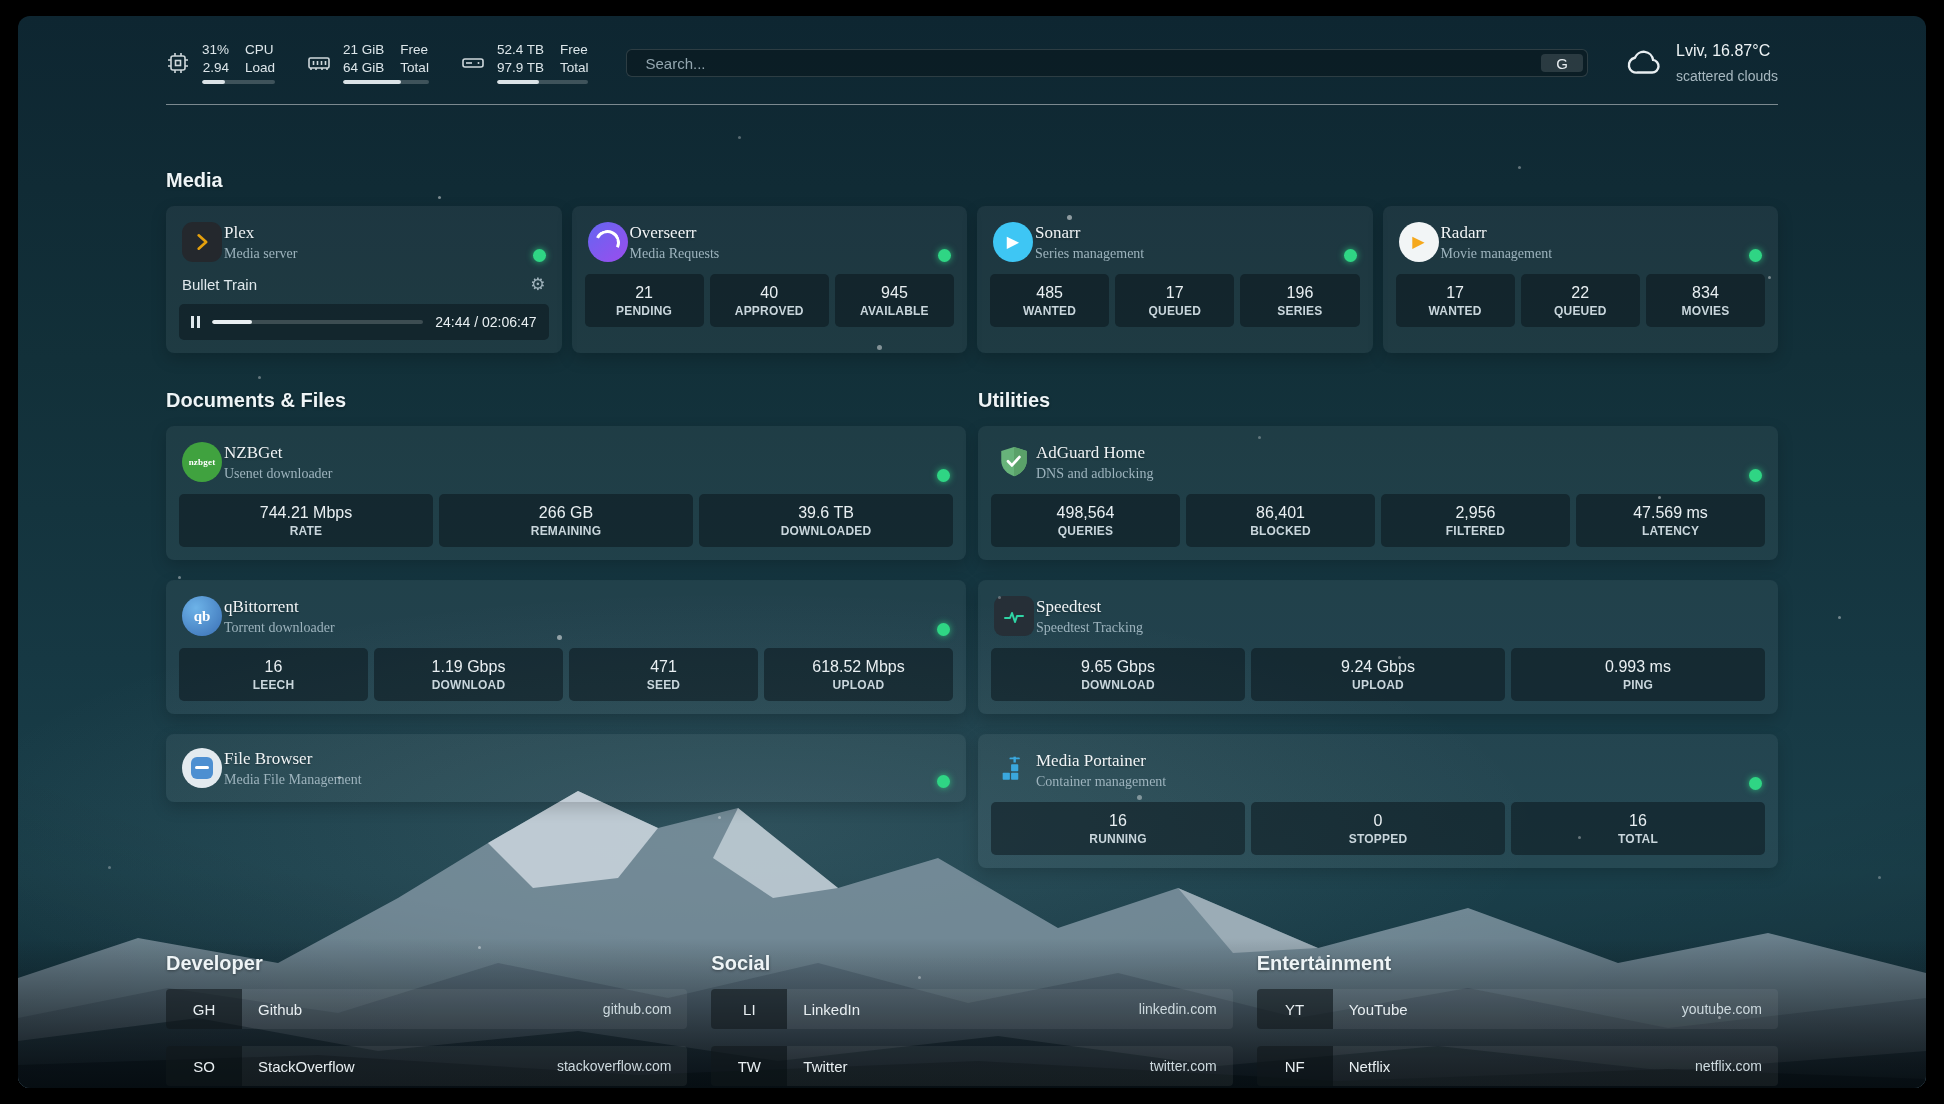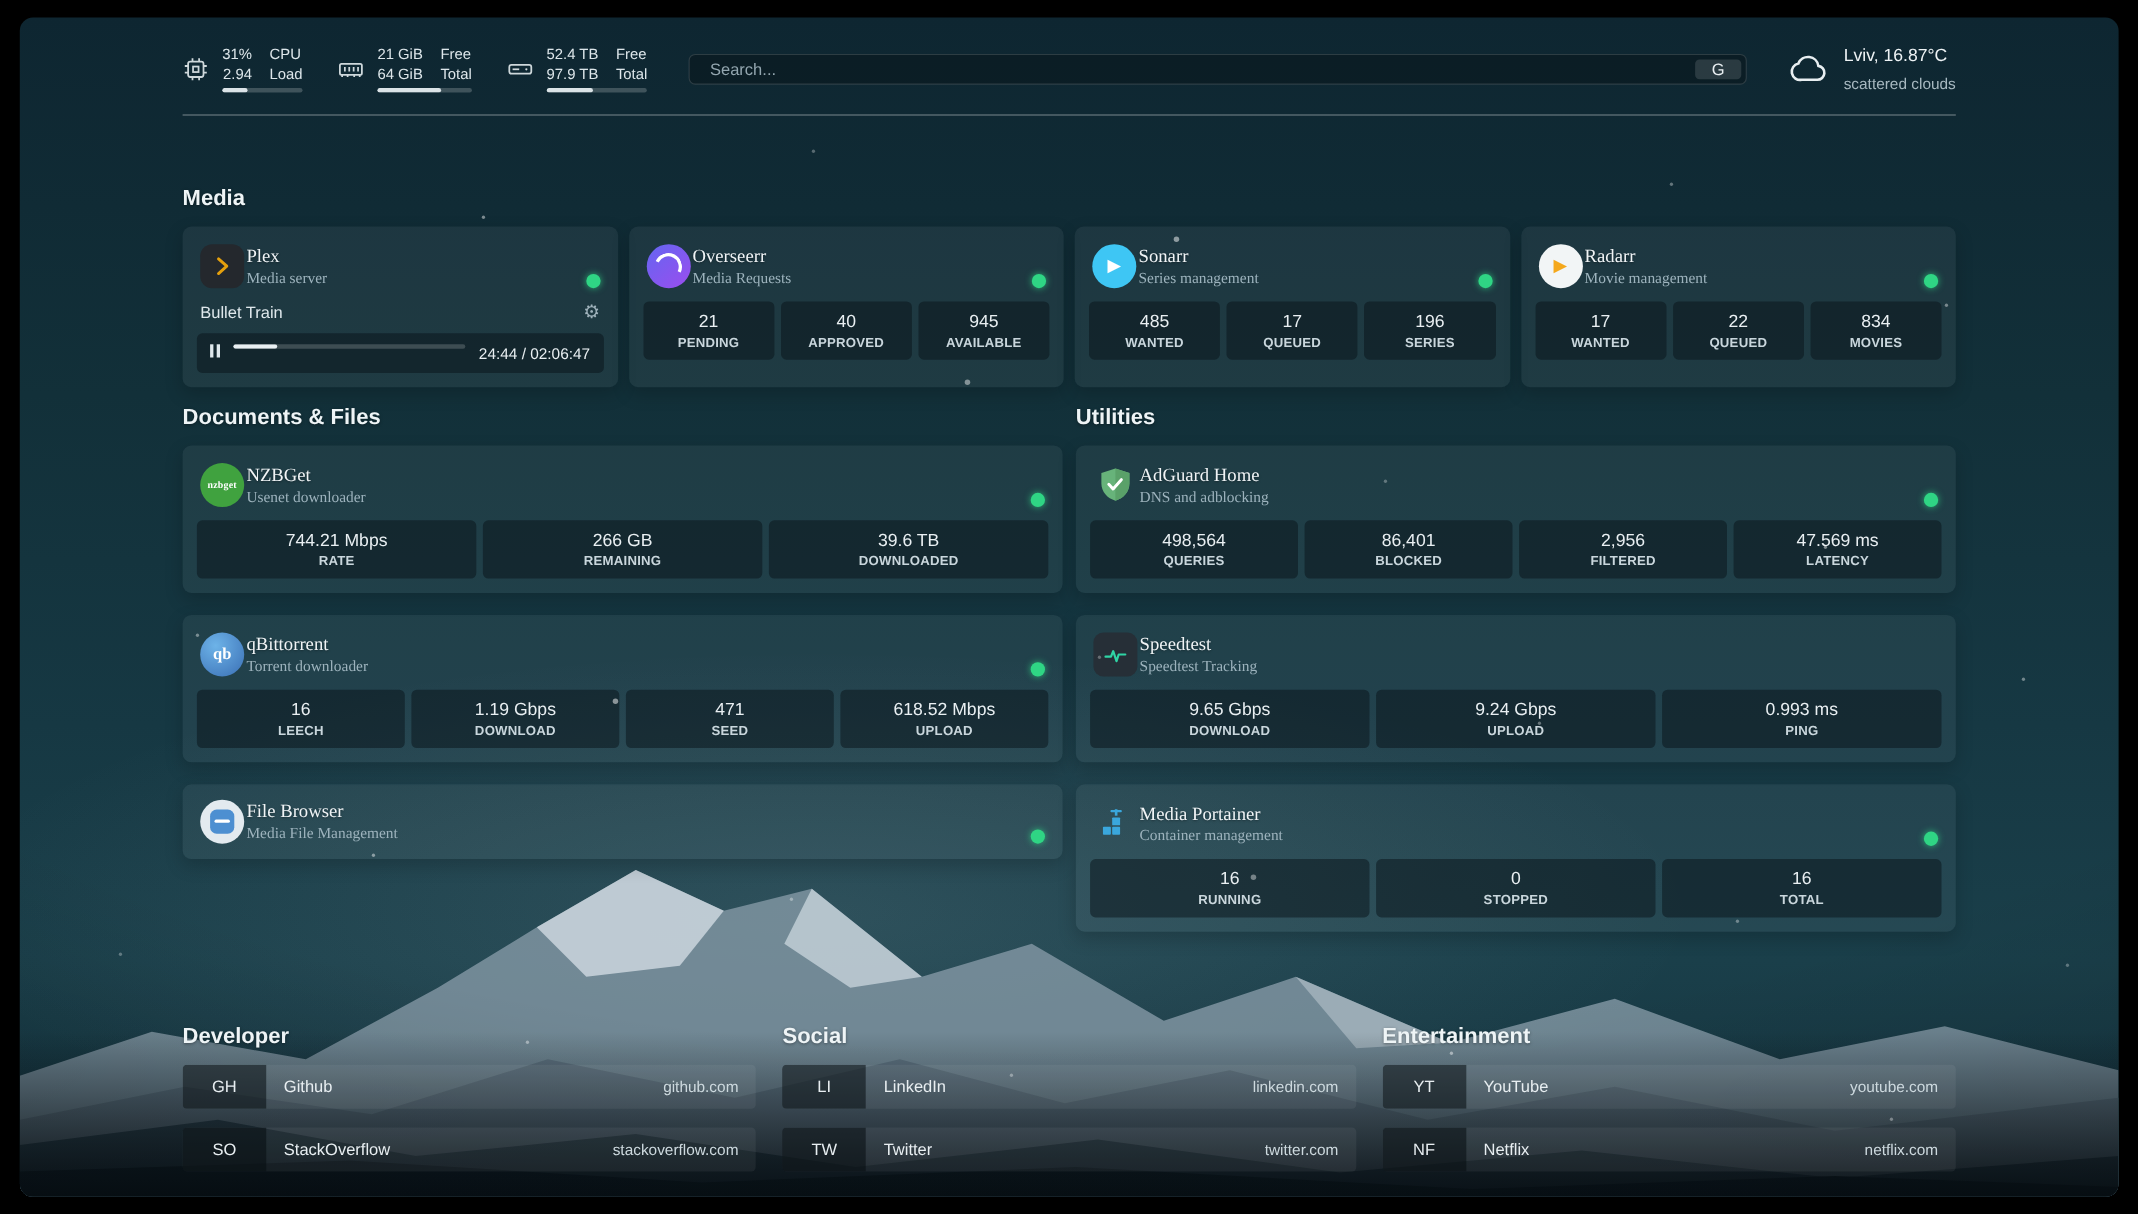--- a/index.html
+++ b/index.html
@@ -54,21 +54,21 @@
   .w-loc{font-size:16px;color:#eef3f5;}
   .w-cond{font-size:14px;color:#a7b8c0;margin-top:8px;}
 
   .divider{margin-top:20px;border-top:1px solid rgba(255,255,255,.45);}
 
   
   .section-title{font-size:20px;font-weight:600;color:#eef4f6;margin:0 0 14px 0;
                  text-shadow:0 1px 3px rgba(0,0,0,.4);}
   .media-title{margin-top:64px;}
   .media-grid{display:grid;grid-template-columns:repeat(4,1fr);gap:10px;align-items:stretch;}
-  .two-col{display:grid;grid-template-columns:1fr 1fr;gap:12px;margin-top:16px;}
+  .two-col{display:grid;grid-template-columns:1fr 1fr;gap:12px;margin-top:36px;}
   .col-stack{display:flex;flex-direction:column;gap:20px;}
   .bottom-grid{display:grid;grid-template-columns:repeat(3,1fr);gap:24px;margin-top:84px;}
 
   
   .card{background:rgba(255,255,255,.055);border-radius:8px;box-shadow:0 6px 16px rgba(0,0,0,.18);}
   .card-header{display:flex;align-items:flex-end;gap:2px;padding:16px 16px 12px;cursor:pointer;font-family:Liberation Serif, serif;}
   .card-header.only{padding:14px 16px;}
   .icon{width:40px;height:40px;border-radius:50%;display:flex;align-items:center;justify-content:center;
         flex:none;line-height:1;}
   .svc-text{flex:1;min-width:0;}
@@ -79,21 +79,21 @@
   .stats{display:flex;gap:6px;padding:0 13px 13px;}
   .stat{flex:1;background:rgba(8,18,24,.5);border-radius:5px;padding:10px 4px 9px;text-align:center;}
   .stat-value{font-size:16px;color:#e9eff2;}
   .stat-label{font-size:12px;font-weight:700;color:#c9d6dc;margin-top:2px;letter-spacing:.2px;}
 
   
   .plex-body{padding:0 13px 13px;}
   .np-row{display:flex;align-items:center;justify-content:space-between;padding:0 3px 9px;}
   .np-title{font-size:15px;color:#dfe8ec;}
   .gear{font-size:17px;color:#9fb2bb;cursor:pointer;}
-  .player{display:flex;align-items:flex-start;gap:12px;background:rgba(8,18,24,.5);border-radius:5px;padding:10px 12px;}
+  .player{display:flex;align-items:center;gap:12px;background:rgba(8,18,24,.5);border-radius:5px;padding:10px 12px;}
   .pause{display:flex;gap:3px;flex:none;}
   .pause i{width:3px;height:12px;background:#dfe8ec;display:block;}
   .player-track{flex:1;height:4px;border-radius:2px;background:rgba(255,255,255,.18);overflow:hidden;}
   .player-fill{display:block;height:100%;background:#e9eff2;border-radius:2px;}
   .player-time{font-size:14px;color:#e9eff2;flex:none;}
 
   
   .plex-ic{background:#24282d;border-radius:11px;}
   .overseerr-ic{background:linear-gradient(140deg,#6466f1,#9b4dee);}
   .overseerr-ic i{width:19px;height:19px;border:3.2px solid transparent;border-top-color:#fff;border-right-color:#fff;

